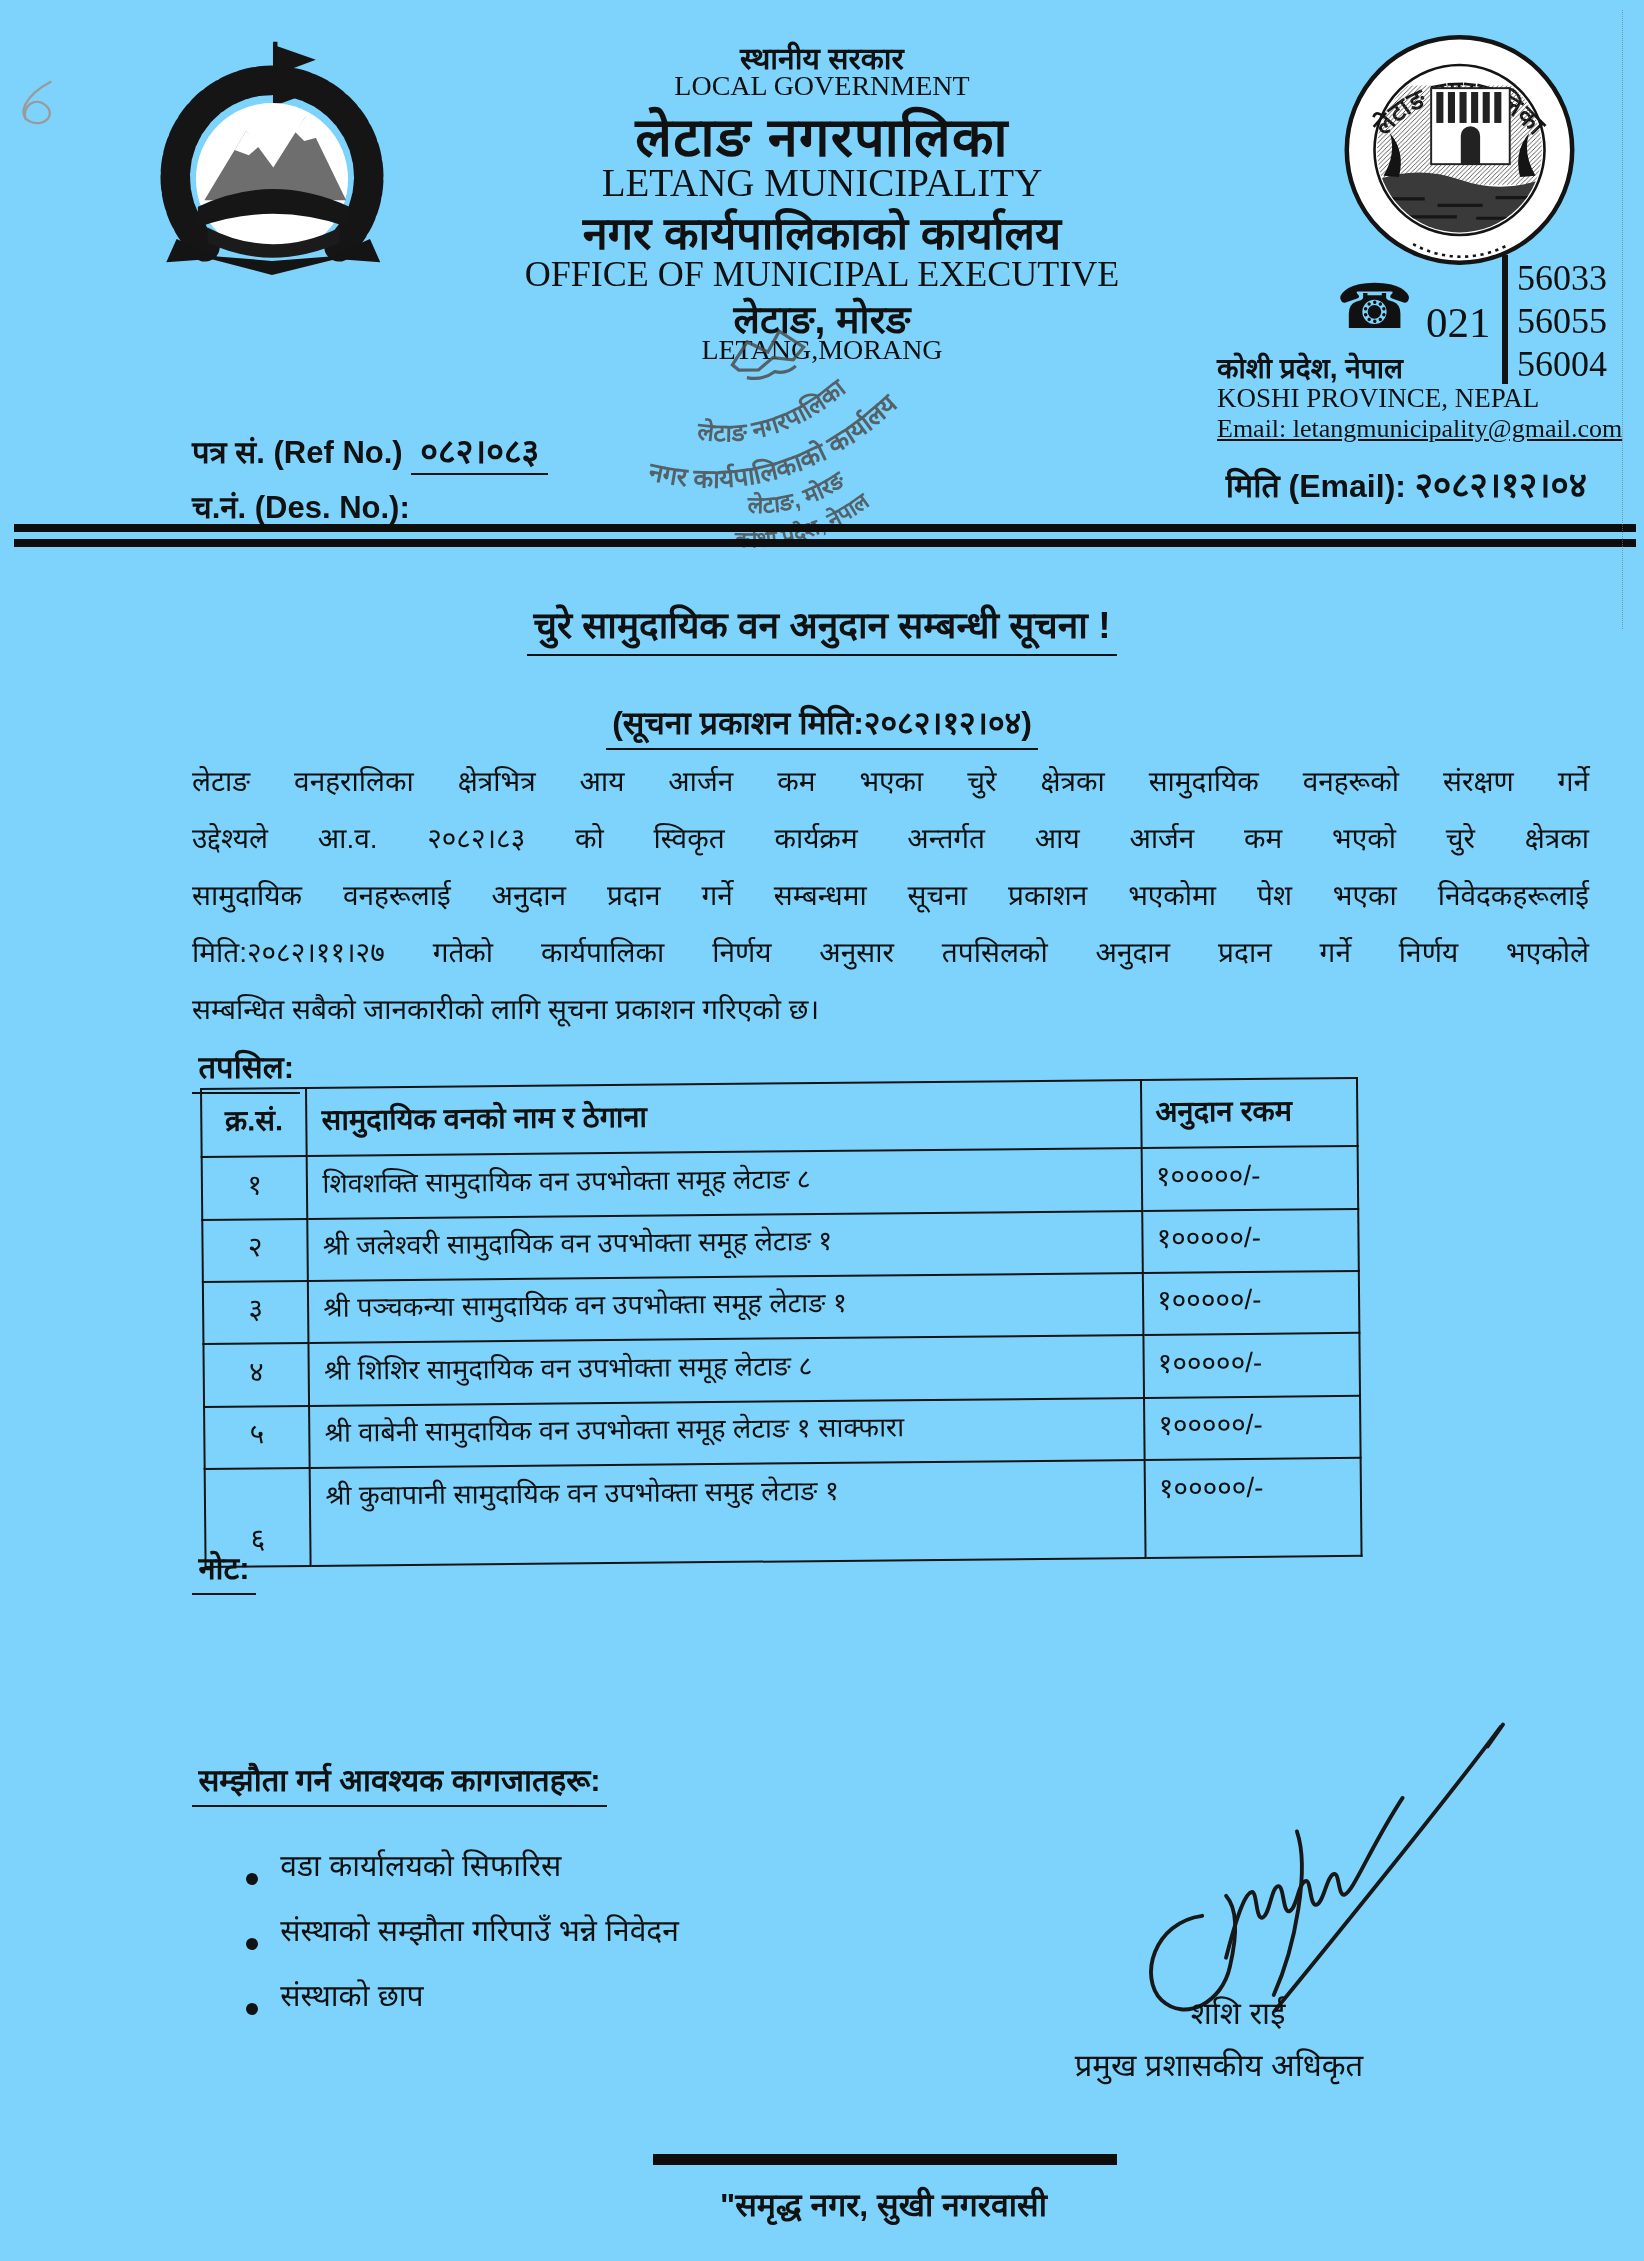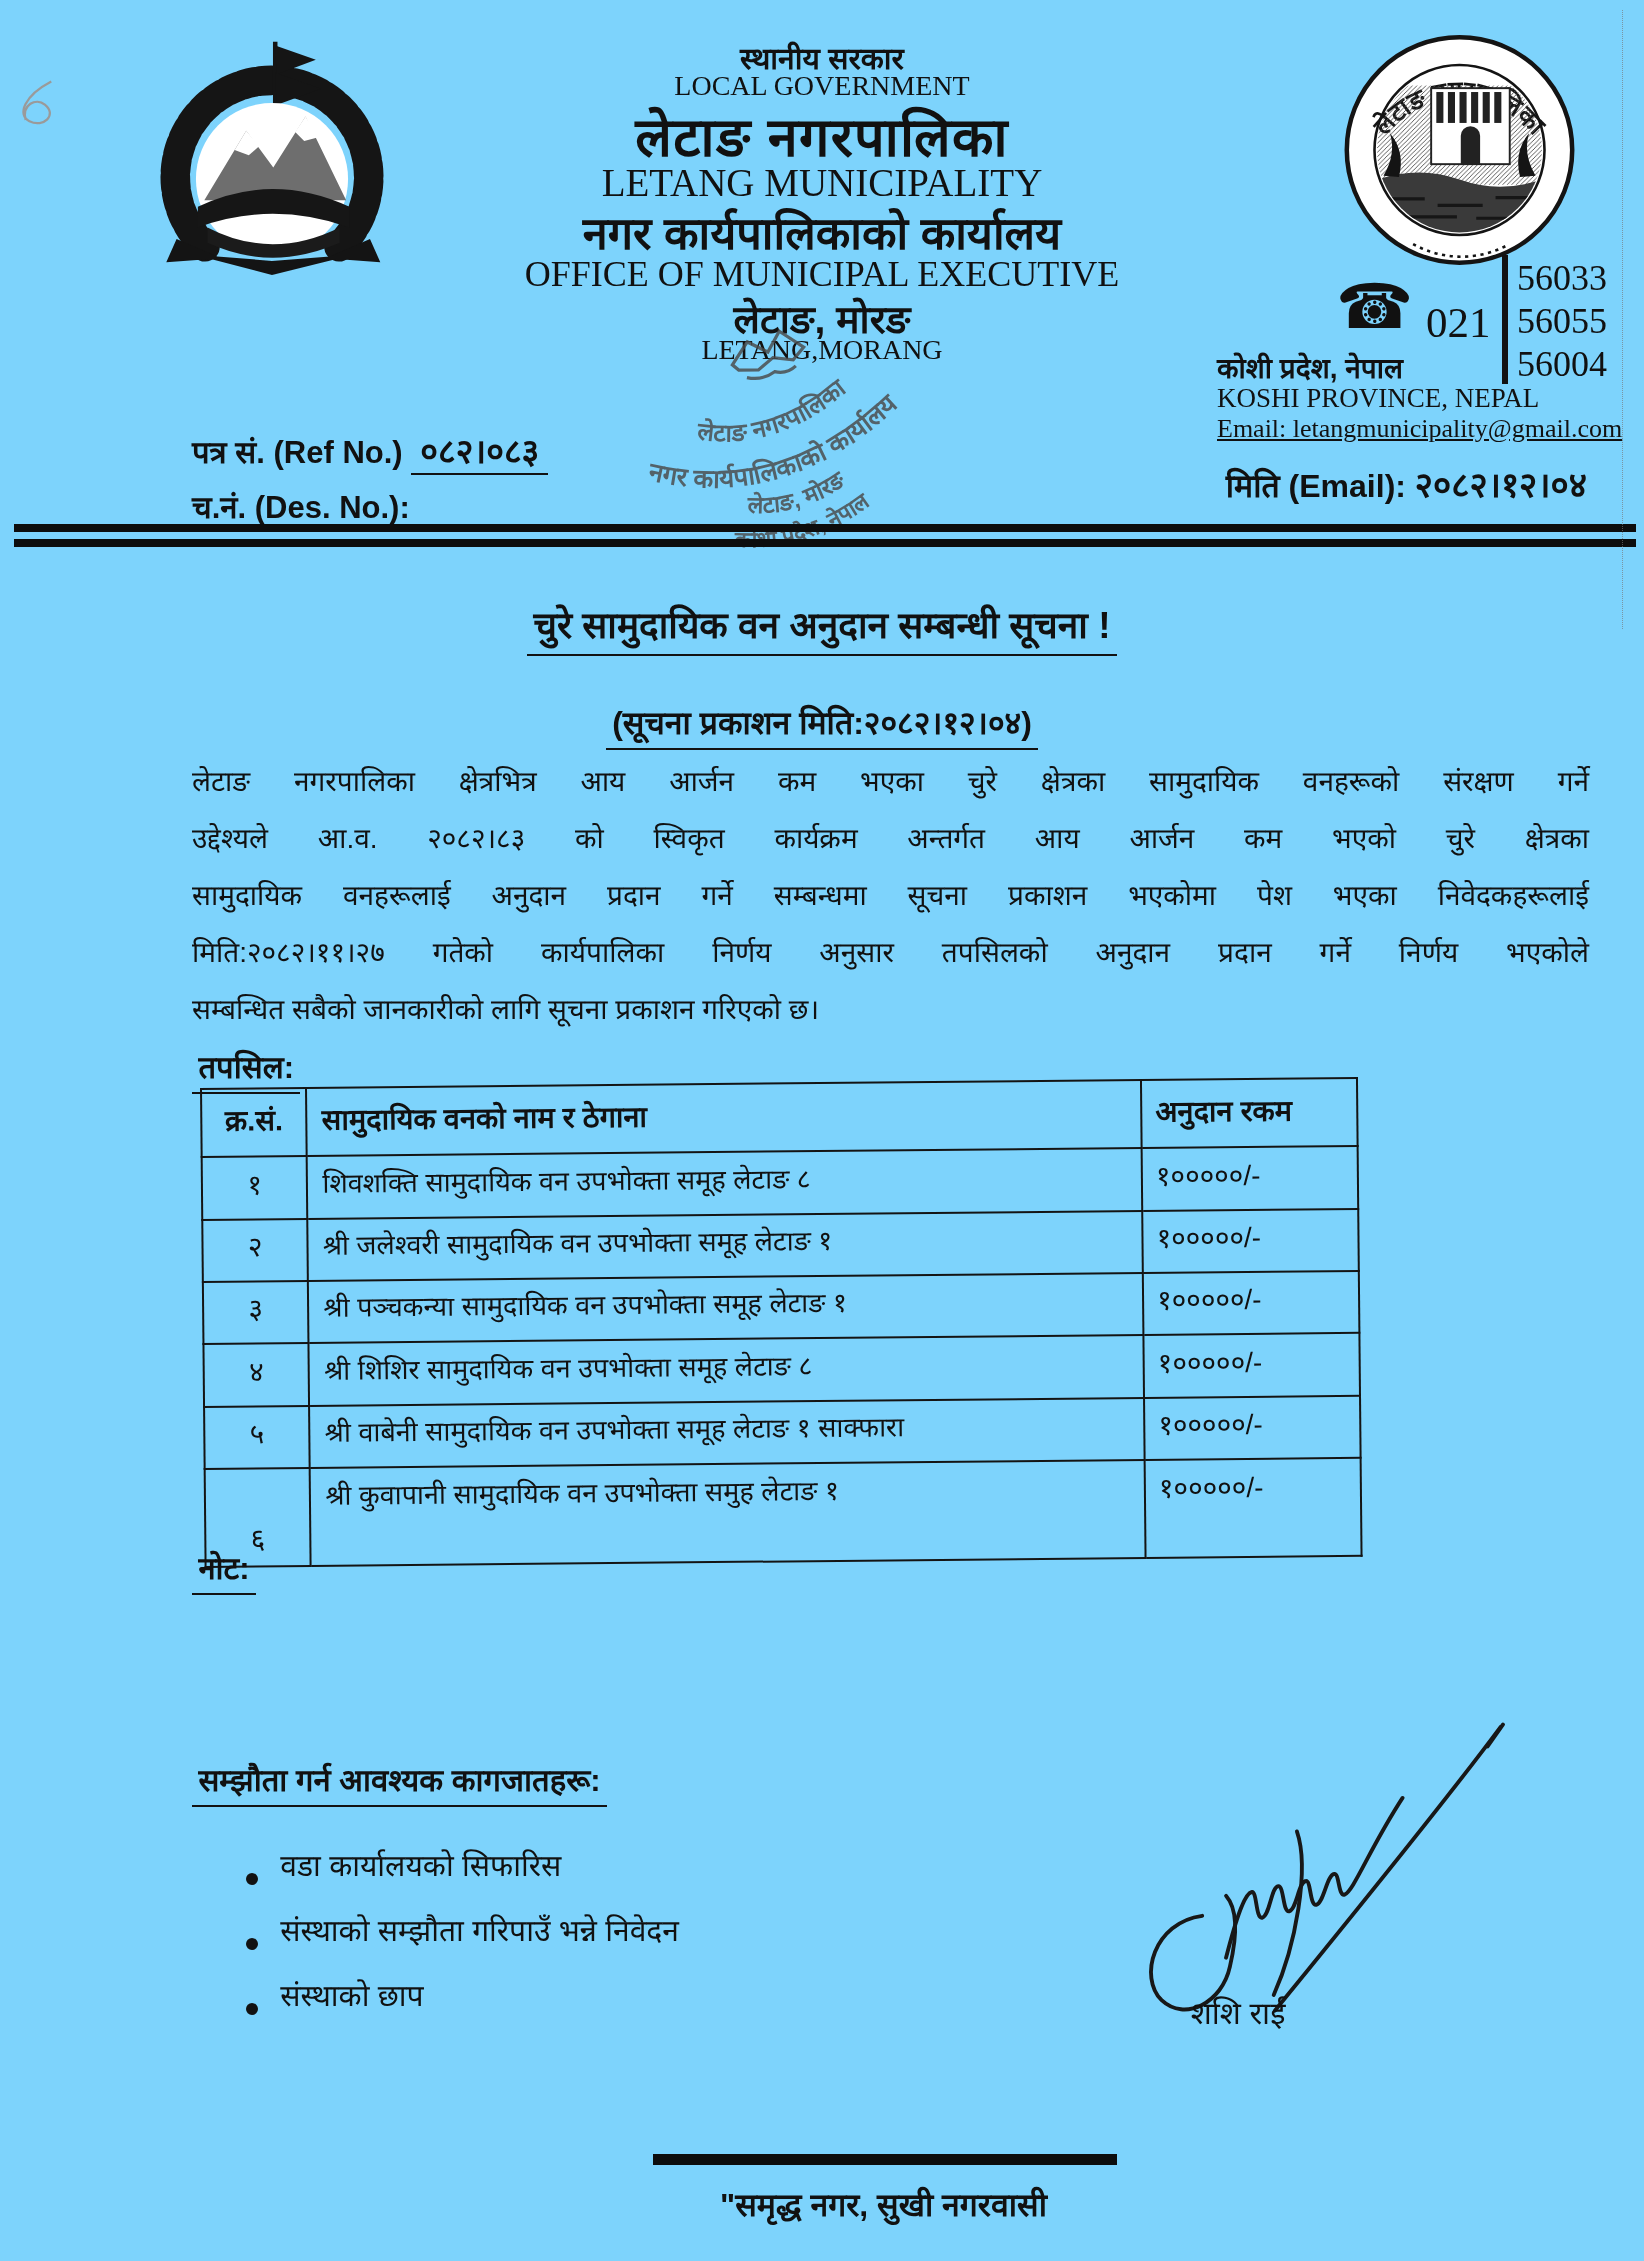--- a/index.html
+++ b/index.html
@@ -196,21 +196,21 @@
 
   <div class="abs ctr title-row">
     <span class="ul">चुरे सामुदायिक वन अनुदान सम्बन्धी सूचना !</span>
   </div>
   <div class="abs ctr subtitle-row">
     <span class="ul">(सूचना प्रकाशन मिति:२०८२।१२।०४)</span>
   </div>
 
   <div class="abs plines">
 
-  <div class="pline">लेटाङ नगरपालिका क्षेत्रभित्र आय आर्जन कम भएका चुरे क्षेत्रका सामुदायिक वनहरूको संरक्षण गर्ने</div>
+  <div class="pline">लेटाङ वनहरालिका क्षेत्रभित्र आय आर्जन कम भएका चुरे क्षेत्रका सामुदायिक वनहरूको संरक्षण गर्ने</div>
       <div class="pline">उद्देश्यले आ.व. २०८२।८३ को स्विकृत कार्यक्रम अन्तर्गत आय आर्जन कम भएको चुरे क्षेत्रका</div>
       <div class="pline">सामुदायिक वनहरूलाई अनुदान प्रदान गर्ने सम्बन्धमा सूचना प्रकाशन भएकोमा पेश भएका निवेदकहरूलाई</div>
       <div class="pline">मिति:२०८२।११।२७ गतेको कार्यपालिका निर्णय अनुसार तपसिलको अनुदान प्रदान गर्ने  निर्णय भएकोले</div>
       <div class="pline">सम्बन्धित सबैको जानकारीको लागि सूचना प्रकाशन गरिएको छ।</div>
     </div>
 
   <div class="abs tapasil">
     <span class="ul">तपसिल:</span>
   </div>
 
@@ -290,18 +290,19 @@
   <svg class="abs" style="left:1083px;top:1700px" width="451" height="335" viewBox="0 0 700 520">
     <g stroke="#181818" stroke-width="6" fill="none" stroke-linecap="round">
       <path d="M652 38 l-24 34"></path>
       <path d="M648 42 C 556 166 420 332 298 482"></path>
       <path d="M185 335 C 110 345 86 430 122 466 C 158 500 216 470 228 414 C 242 354 236 320 222 304"></path>
       <path d="M222 400 C 240 330 252 300 262 298 C 270 296 268 340 278 338 C 290 335 292 290 303 289 C 312 288 310 330 320 328 C 332 325 334 282 346 281 C 354 280 352 320 362 318 C 374 315 378 272 390 270 C 398 269 396 305 406 302 C 420 297 444 232 496 152"></path>
       <path d="M332 204 C 352 262 330 382 296 458"></path>
     </g>
   </svg>
   <div class="abs sig-name">शशि राई</div>
+  <div class="abs sig-title">प्रमुख प्रशासकीय अधिकृत</div>
 
   <div class="abs footer-bar"></div>
   <div class="abs footer-text">"समृद्ध नगर, सुखी नगरवासी</div>
 
 </div>
 
 
 </body></html>

